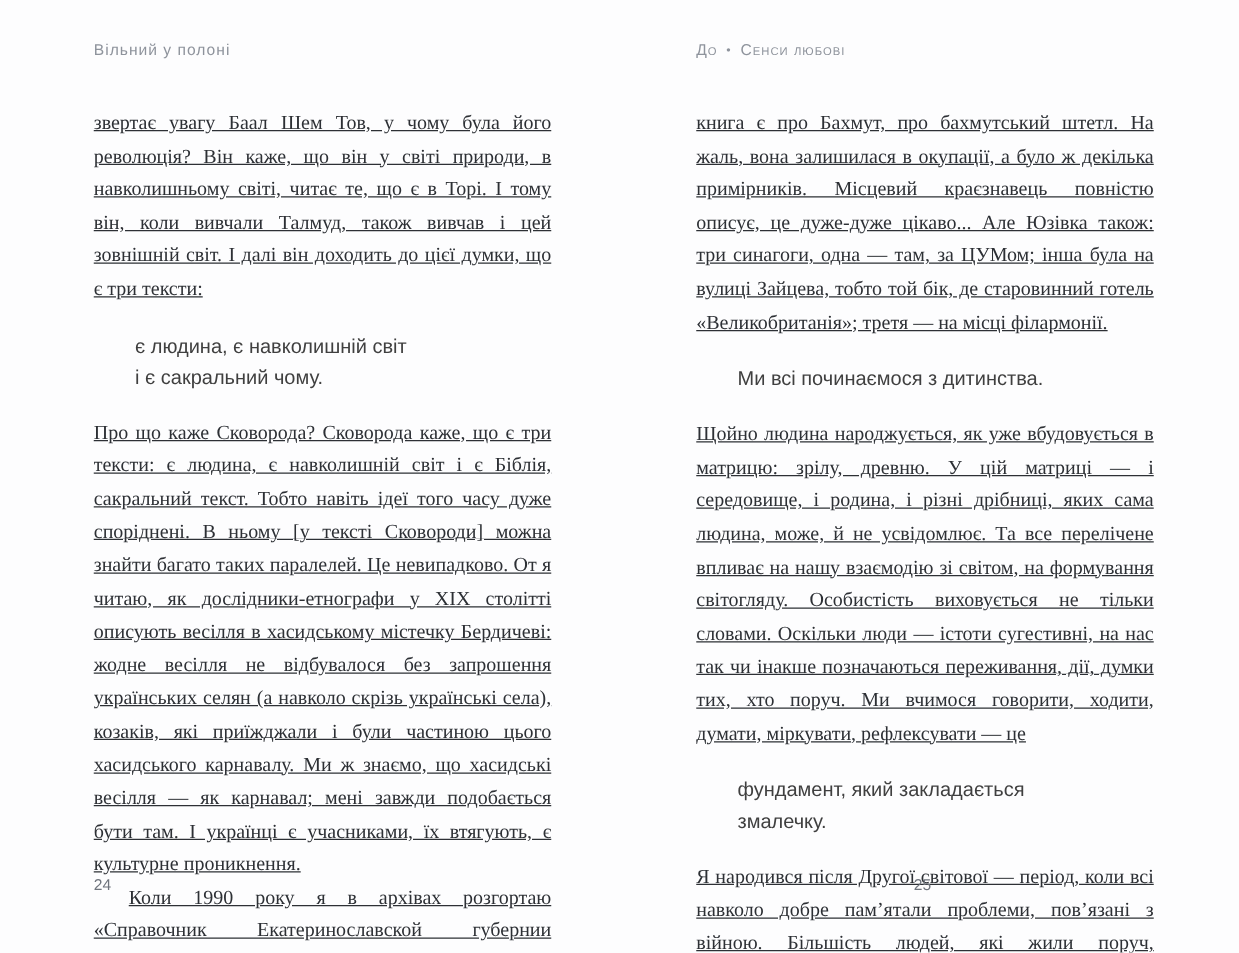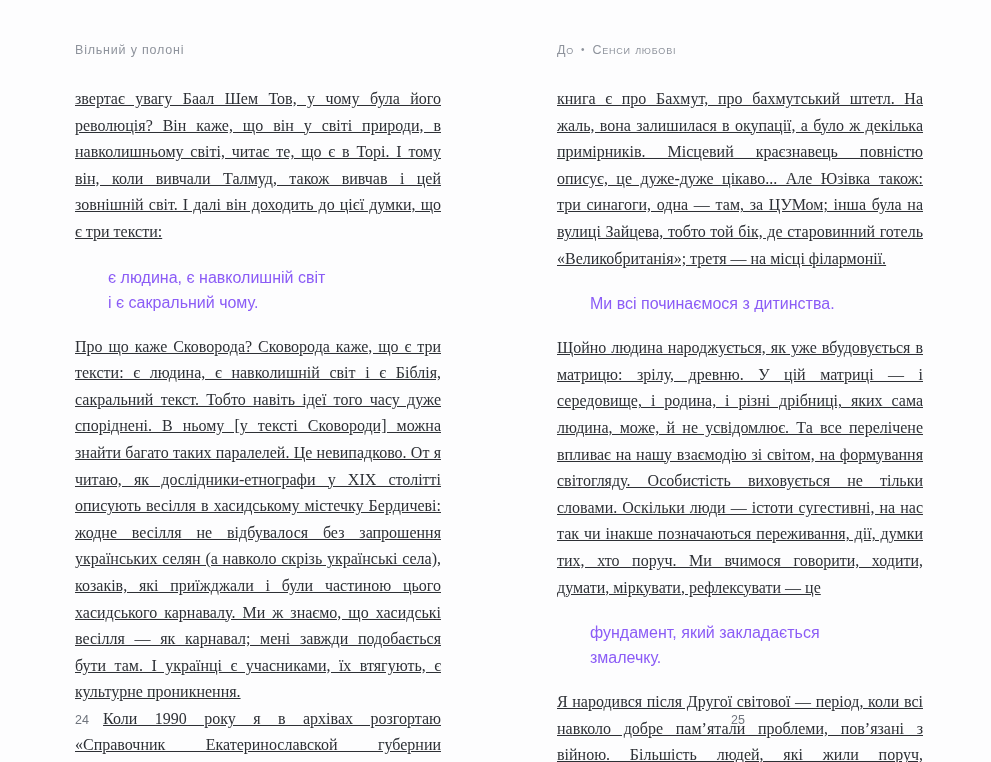--- a/index.html
+++ b/index.html
@@ -7,21 +7,21 @@
     width: 991px; height: 762px;
     background: #fdfdfe;
     overflow: hidden;
     position: relative;
     font-family: "Liberation Serif", serif;
   }
   .spread { position: absolute; inset: 0; }
 
   .running-head {
     position: absolute;
-    top: 43px;
+    top: 33px;
     font-family: "Liberation Sans", sans-serif;
     font-size: 12.5px;
     letter-spacing: 0.8px;
     color: #8e939c;
   }
   .running-head.left { left: 75px; }
   .running-head.right {
     left: 557px; width: 366px;
     text-align: left;
     font-variant: small-caps;
@@ -38,34 +38,33 @@
     text-align: justify;
   }
   .column.left  { left: 75px; }
   .column.right { left: 557px; }
 
   .para { margin: 0; text-decoration: underline; }
   .para.indent { text-indent: 28px; }
 
   .pull-quote {
     font-family: "Liberation Sans", sans-serif;
-    color: #8b5cf6;
+    color: #404040;
     font-size: 16px;
     line-height: 25px;
     text-align: left;
     margin: 19px 0 19px 33px;
   }
 
   .page-number {
     position: absolute;
     top: 701px;
     font-family: "Liberation Sans", sans-serif;
     font-size: 12.5px;
     color: #6f747d;
-    margin-top: 12px;
   }
   .page-number.left  { left: 75px; }
   .page-number.right { left: 557px; width: 366px; text-align: center; padding-right: 4px; box-sizing: border-box; }
 </style>
 </head>
 <body>
 
 <div class="spread">
 
   <div class="running-head left">

